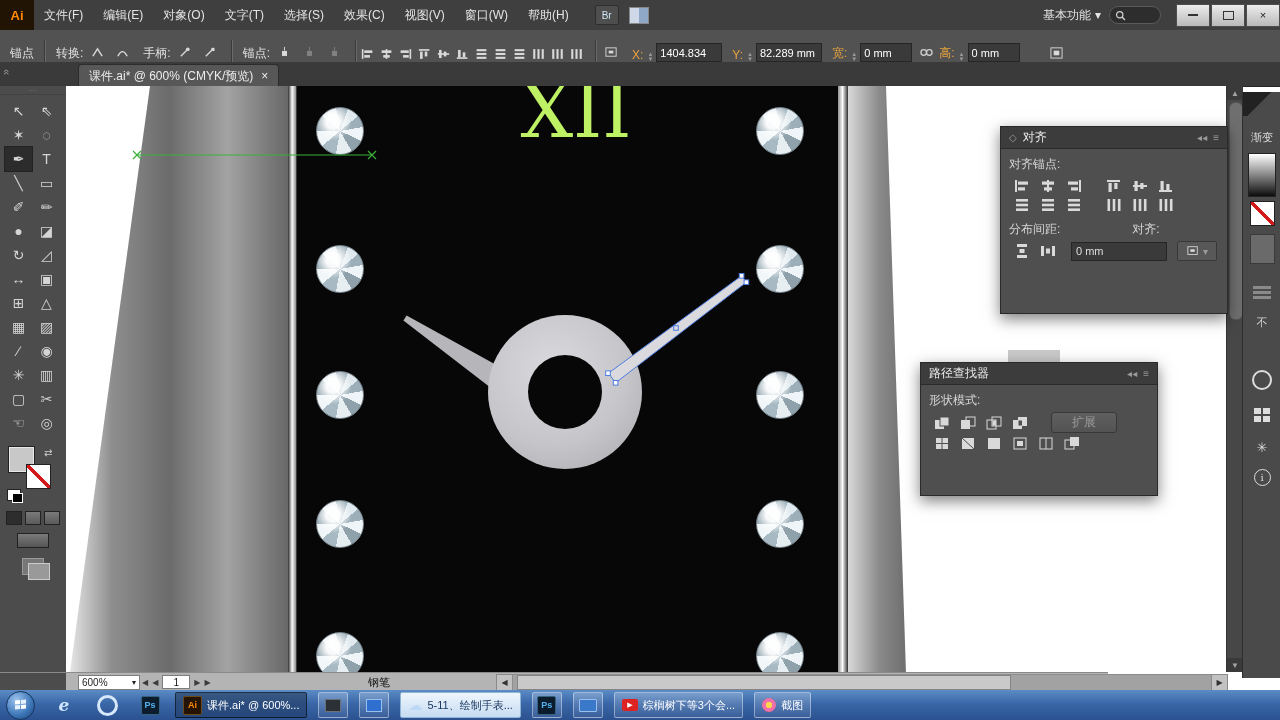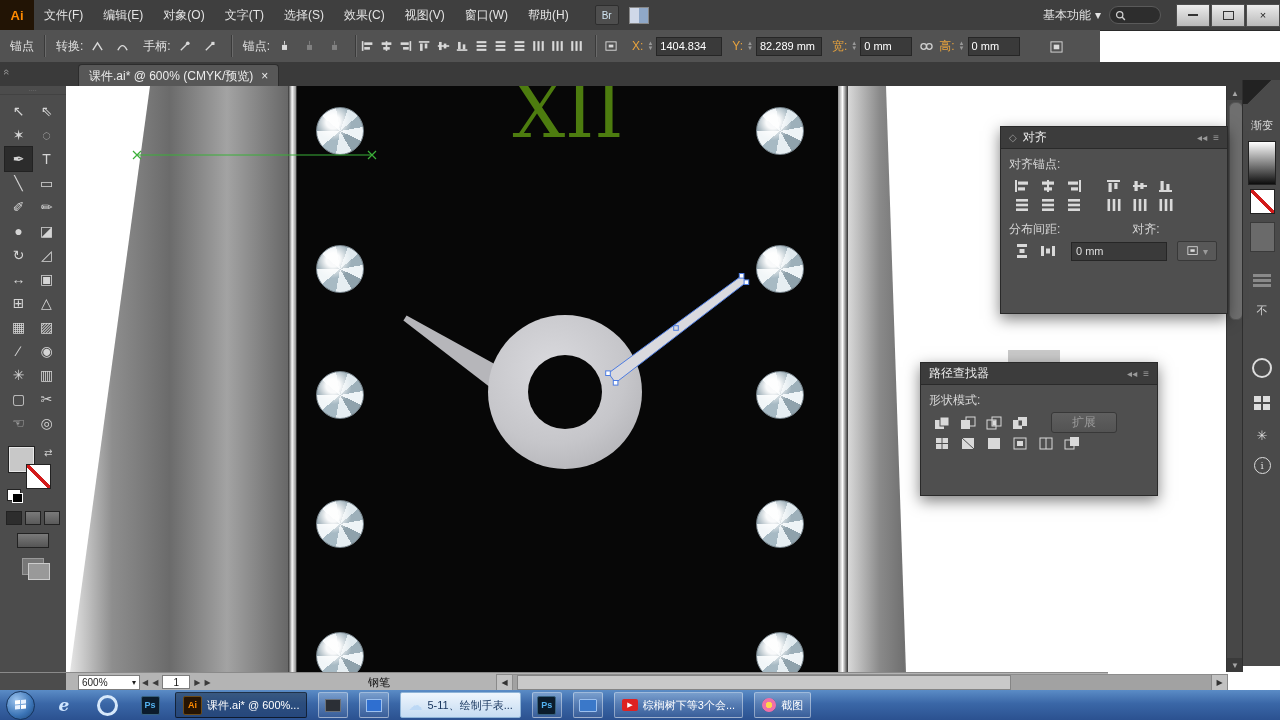--- a/index.html
+++ b/index.html
@@ -17,22 +17,22 @@
            background:linear-gradient(90deg,#cfd8e8 50%,#8fa8c8 50%)}
   #wsp{margin-left:auto;display:flex;align-items:center;gap:4px;padding:0 8px}
   #searchbox{width:40px;height:16px;border-radius:9px;background:#2d2d2d;border:1px solid #5a5a5a;
              display:flex;align-items:center;padding:0 5px;margin-right:14px}
   #searchbox input{width:22px;background:transparent;border:none;outline:none;color:#ddd;font-size:10px}
   .winbtn{width:32px;height:21px;background:linear-gradient(#ececec,#b9b9b9);border:1px solid #4e4e4e;
           display:flex;align-items:center;justify-content:center;color:#222;font-size:11px;margin-left:1px}
   .minbar{width:10px;height:2px;background:#333}
   .restbox{width:9px;height:7px;border:1.5px solid #333}
   
-  #controlbar{position:absolute;left:0;top:30px;width:1100px;height:32px;background:#525252;
-              border-bottom:1px solid #333;display:flex;align-items:center;color:#e0e0e0}
+  #controlbar{position:absolute;left:0;top:30px;width:1280px;height:32px;background:#525252;
+              border-bottom:1px solid #333;display:flex;align-items:flex-end;color:#e0e0e0}
   .lbl{margin-left:10px}
   .amber{color:#e8a33d;margin-left:10px}
   .vsep{width:1px;height:22px;background:#3a3a3a;border-right:1px solid #6a6a6a;margin-left:10px}
   .cbtn{width:22px;height:20px;display:flex;align-items:center;justify-content:center;margin-left:3px;
         border-radius:2px}
   .cbtn svg{width:15px;height:13px}
   .cbtn.dis{opacity:.35}
   .sbtn{width:17px;height:17px;display:flex;align-items:center;justify-content:center;margin-left:2px}
   .sbtn svg{width:13px;height:12px}
   .nf{height:17px;background:#3a3a3a;border:1px solid #262626;color:#fff;font-size:11px;
@@ -77,21 +77,21 @@
          clip-path:polygon(84px 0,230px 0,230px 586px,4px 586px)}
   #edgeL{position:absolute;left:222px;top:0;width:8px;height:586px;
          background:linear-gradient(to right,#2f2f2f,#f8f8f8 52%,#8e8e8e)}
   #face{position:absolute;left:230px;top:0;width:542px;height:586px;background:#070707;
         border-left:1px solid #3a3a3a;border-right:1px solid #3a3a3a;overflow:hidden}
   #edgeR{position:absolute;left:772px;top:0;width:10px;height:586px;
          background:linear-gradient(to right,#8e8e8e,#fdfdfd 45%,#2f2f2f)}
   #bandR{position:absolute;left:782px;top:0;width:70px;height:586px;
          background:linear-gradient(to right,#d9d9d9,#8a8a8a 45%,#707070 80%,#b5b5b5);
          clip-path:polygon(0 0,38px 0,58px 586px,0 586px)}
-  .numeral{position:absolute;left:0;width:100%;text-align:center;color:#4d7c0f;
+  .numeral{position:absolute;left:8px;width:100%;text-align:center;color:#bef264;
            font-family:"DejaVu Serif","Liberation Serif",serif;font-size:74px;line-height:1}
   #numXII{top:-12px}
   #numVI{top:540px}
   .gem{position:absolute;width:46px;height:46px;border-radius:50%;border:1px solid #78858d;
        background:
         radial-gradient(circle at 35% 30%,rgba(255,255,255,.95) 0 16%,rgba(255,255,255,0) 42%),
         conic-gradient(from 20deg,#dfe9ee 0 30deg,#9db0ba 0 60deg,#eef4f7 0 95deg,#8fa2ac 0 130deg,
          #e6eef2 0 170deg,#a7bac4 0 210deg,#f1f6f8 0 250deg,#93a6b0 0 290deg,#e2ebf0 0 330deg,#9fb2bc 0 360deg)}
   #artsvgU,#artsvgO{position:absolute;left:0;top:0;width:1160px;height:586px}
   #ring{position:absolute;left:422px;top:229px;width:154px;height:154px;border-radius:50%;
@@ -119,21 +119,21 @@
           padding:0 4px;margin-left:10px}
   .ddbtn{width:38px;height:18px;border:1px solid #383838;border-radius:2px;display:flex;align-items:center;
          justify-content:center;gap:3px;background:#585858;margin-left:10px}
   
   #vscroll{position:absolute;left:1226px;top:86px;width:16px;height:586px;background:#474747;z-index:20;
            border-left:1px solid #333}
   .varrow{position:absolute;left:0;width:16px;height:14px;background:#3a3a3a;color:#a5a5a5;font-size:8px;
           display:flex;align-items:center;justify-content:center}
   #vthumb{position:absolute;left:2px;top:16px;width:12px;height:216px;background:#6f6f6f;border-radius:6px;
           border:1px solid #555}
-  #dock{position:absolute;left:1242px;top:80px;width:38px;height:586px;background:#4a4a4a;z-index:20;
+  #dock{position:absolute;left:1242px;top:92px;width:38px;height:586px;background:#4a4a4a;z-index:20;
         border-left:1px solid #2e2e2e;color:#d9d9d9}
   #dockwedge{height:24px;background:linear-gradient(135deg,#222 45%,#4a4a4a 46%)}
   .dockitem{display:flex;justify-content:center;margin-top:8px}
   #gradsw{width:26px;height:42px;border:1px solid #222;background:linear-gradient(#fff,#0d0d0d)}
   #nonesw{width:23px;height:23px;border:1px solid #222;background:#fff;
           background-image:linear-gradient(45deg,transparent 45%,#d21a1a 45%,#d21a1a 55%,transparent 55%)}
   #graysw{width:23px;height:28px;border:1px solid #3a3a3a;background:#6a6a6a}
   #minigrid{width:18px;height:13px;background:
      linear-gradient(#8a8a8a 0 0) 0 0/18px 3px no-repeat,
      linear-gradient(#8a8a8a 0 0) 0 5px/18px 3px no-repeat,

